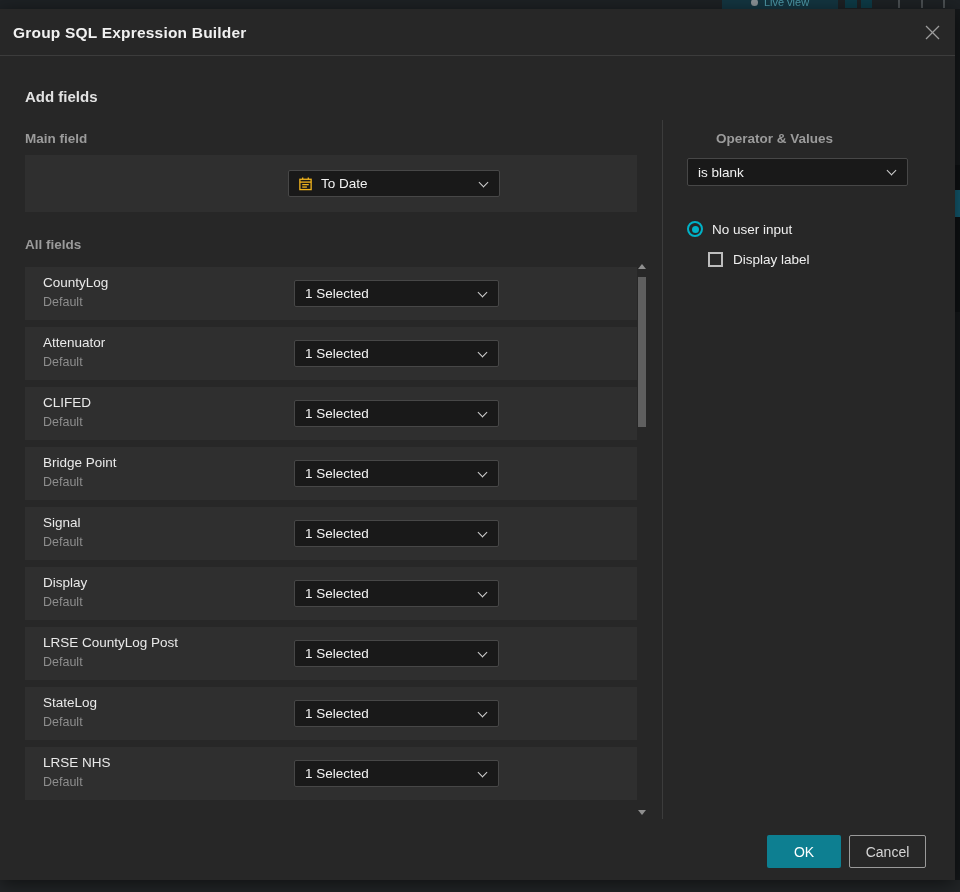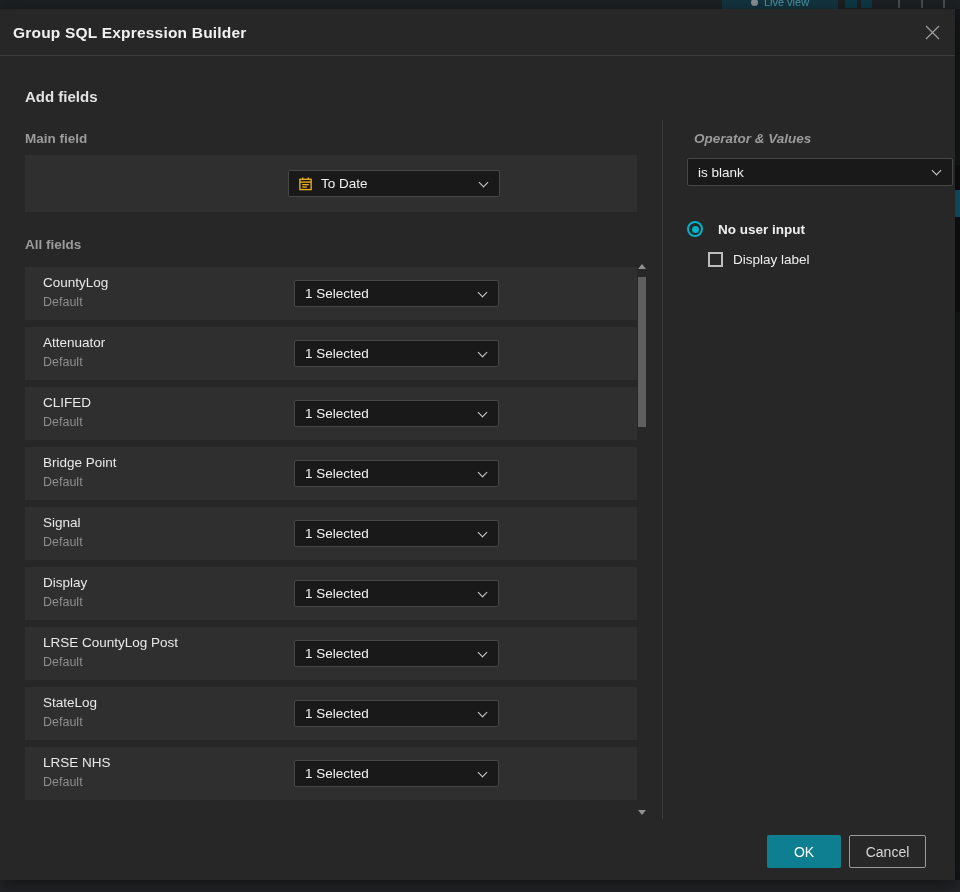--- a/index.html
+++ b/index.html
@@ -56,24 +56,24 @@
   
   .scrollbar { position:absolute; left:636px; top:253px; width:12px; height:553px; }
   .sb-arrow { position:absolute; left:2px; width:0; height:0; border-left:4px solid transparent; border-right:4px solid transparent; cursor:pointer; }
   .sb-up { top:2px; border-bottom:5px solid #8f8f8f; }
   .sb-down { bottom:0; border-top:5px solid #8f8f8f; }
   .sb-thumb { position:absolute; left:2px; top:15px; width:8px; height:150px; background:var(--scroll-thumb,#5f5f5f); cursor:pointer; }
 
   .v-divider { position:absolute; left:662px; top:111px; width:1px; height:699px; background:var(--divider,#3c3c3c); }
 
   
-  #operator-label { position:absolute; left:694px; top:122px;font-style:italic; }
-  #operator-dropdown { left:687px; top:149px; width:266px; height:28px; }
-
-  .radio-row { position:absolute; left:687px; top:212px; display:flex; align-items:center; gap:15px; cursor:pointer;font-weight:bold; }
+  #operator-label { position:absolute; left:716px; top:122px; }
+  #operator-dropdown { left:687px; top:149px; width:221px; height:28px; }
+
+  .radio-row { position:absolute; left:687px; top:212px; display:flex; align-items:center; gap:9px; cursor:pointer; }
   .radio { width:16px; height:16px; border-radius:50%; border:2px solid var(--radio-accent,#00b2c7); position:relative; flex:0 0 auto; }
   .radio.checked::after { content:""; position:absolute; left:2.5px; top:2.5px; width:7px; height:7px; border-radius:50%; background:var(--radio-accent,#00b2c7); }
   .radio-row span.lbl, .check-row span.lbl { font-size:13.5px; color:#efefef; }
 
   .check-row { position:absolute; left:708px; top:243px; display:flex; align-items:center; gap:10px; cursor:pointer; }
   .checkbox { width:15px; height:15px; border:2px solid #bdbdbd; background:transparent; flex:0 0 auto; }
 
   
   .btn { position:absolute; top:826px; height:33px; display:flex; align-items:center; justify-content:center;
          font-size:14px; border-radius:2px; cursor:pointer; }

